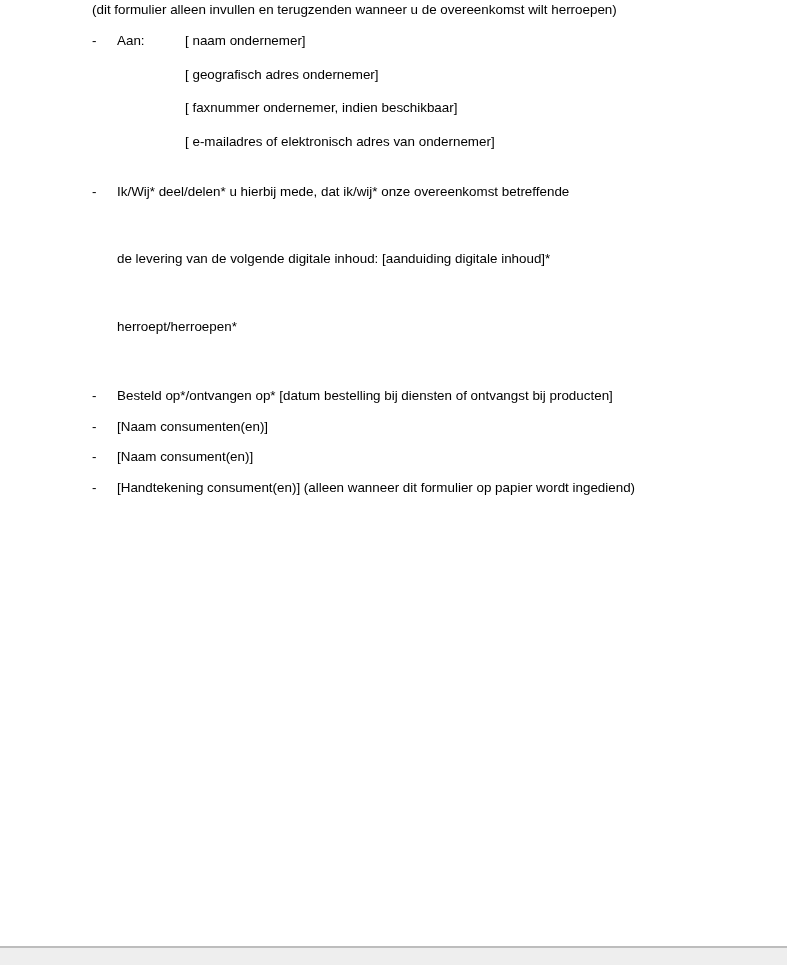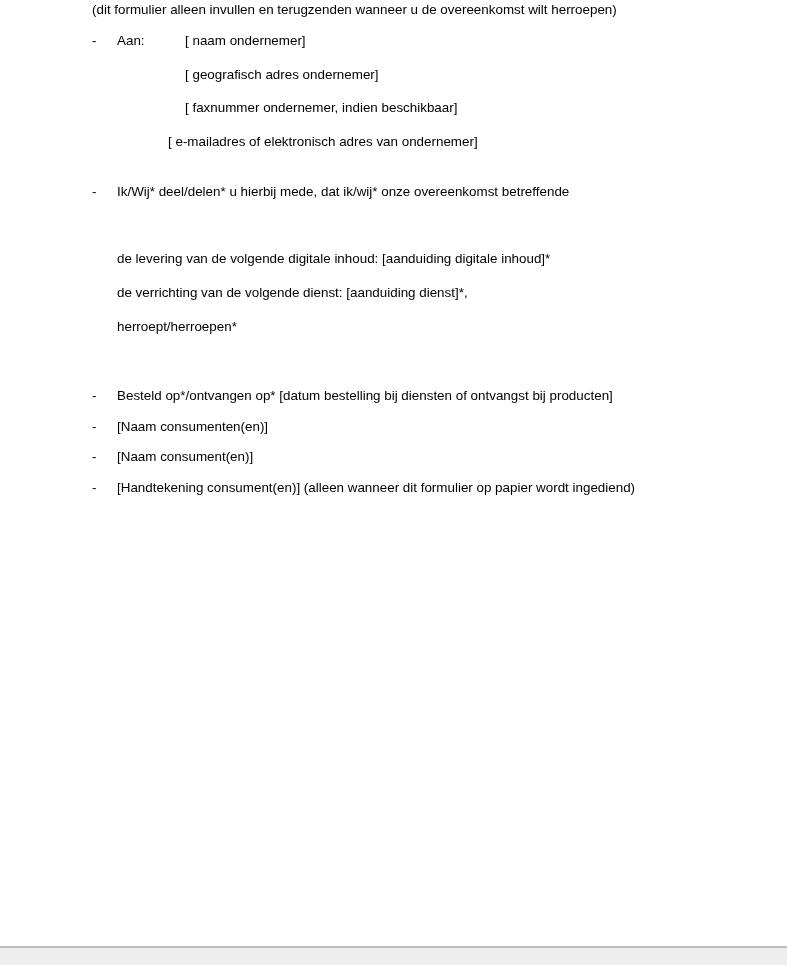--- a/index.html
+++ b/index.html
@@ -43,26 +43,25 @@
 
 <div class="page">
 
   <span class="line" style="left:92px; top:2px">(dit formulier alleen invullen en terugzenden wanneer u de overeenkomst wilt herroepen)</span>
 
   <span class="line" style="left:92px; top:33px">-</span>
   <span class="line" style="left:117px; top:33px">Aan:</span>
   <span class="line" style="left:185px; top:33px">[ naam ondernemer]</span>
   <span class="line" style="left:185px; top:100px">[ faxnummer ondernemer, indien beschikbaar]</span>
   <span class="line" style="left:185px; top:67px">[ geografisch adres ondernemer]</span>
-  <span class="line" style="left:168px; top:134px">[ e-mailadres of elektronisch adres van ondernemer]</span>
+  <span class="line" style="left:185px; top:134px">[ e-mailadres of elektronisch adres van ondernemer]</span>
 
   <span class="line" style="left:92px; top:184px">-</span>
   <span class="line" style="left:117px; top:184px">Ik/Wij* deel/delen* u hierbij mede, dat ik/wij* onze overeenkomst betreffende</span>
   <span class="line" style="left:117px; top:251px">de levering van de volgende digitale inhoud: [aanduiding digitale inhoud]*</span>
-  <span class="line" style="left:117px; top:285px">de verrichting van de volgende dienst: [aanduiding dienst]*,</span>
   <span class="line" style="left:117px; top:319px">herroept/herroepen*</span>
 
   <span class="line" style="left:92px; top:388px">-</span>
   <span class="line" style="left:117px; top:388px">Besteld op*/ontvangen op* [datum bestelling bij diensten of ontvangst bij producten]</span>
 
   <span class="line" style="left:92px; top:419px">-</span>
   <span class="line" style="left:117px; top:419px">[Naam consumenten(en)]</span>
 
   <span class="line" style="left:92px; top:449px">-</span>
   <span class="line" style="left:117px; top:449px">[Naam consument(en)]</span>

